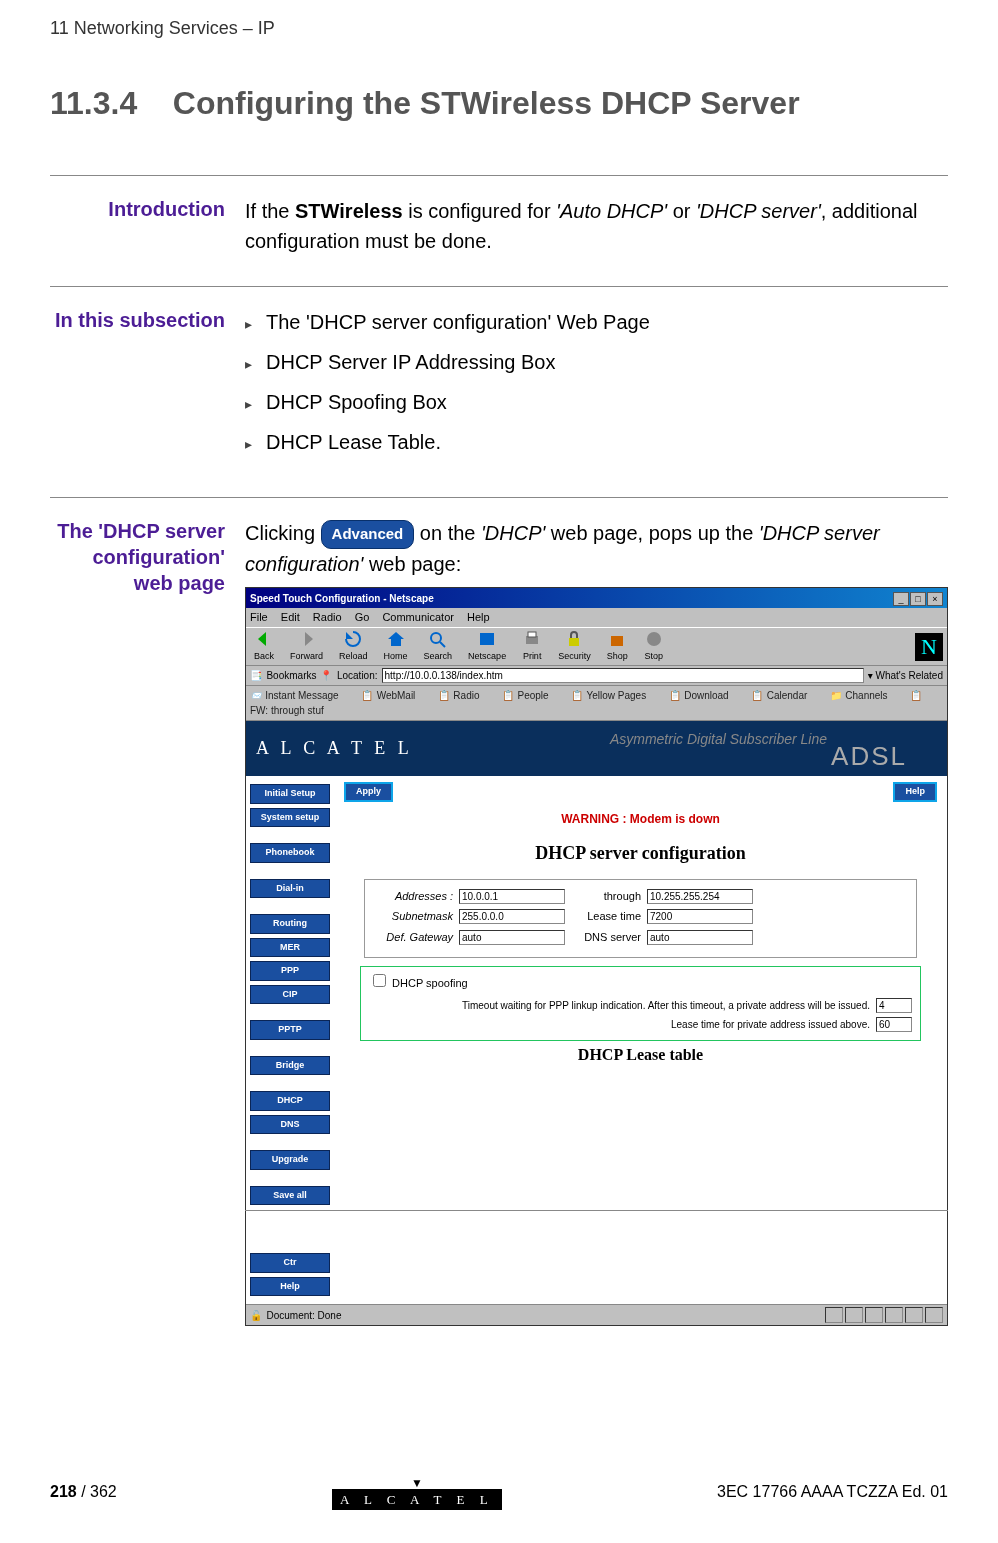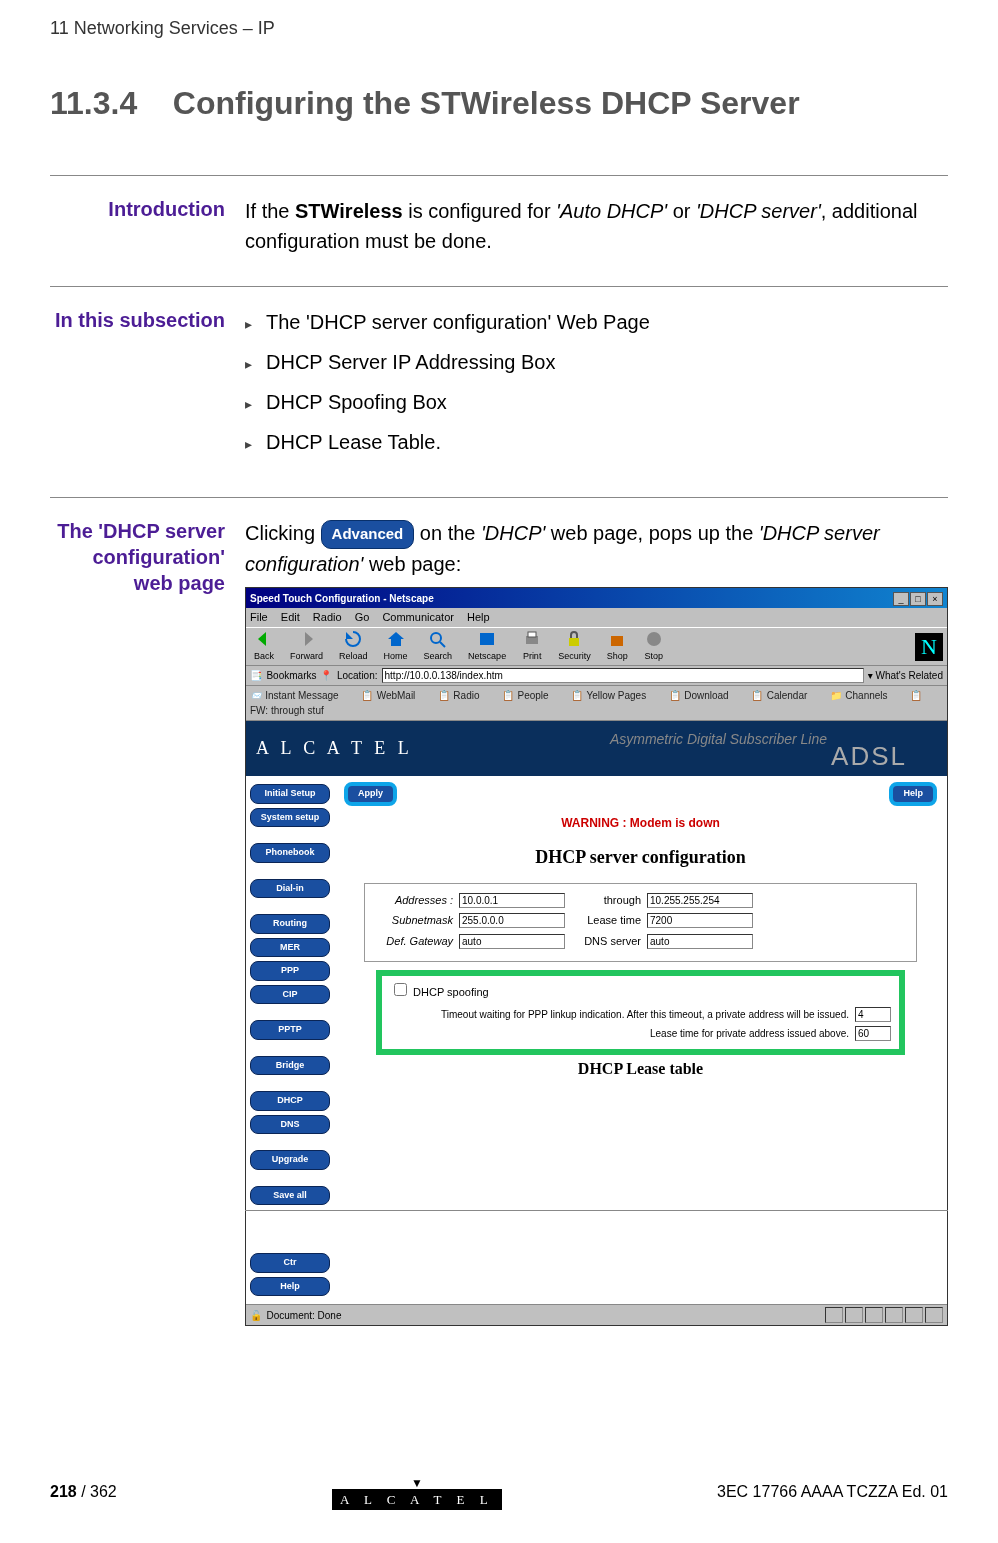--- a/index.html
+++ b/index.html
@@ -204,21 +204,21 @@
   width: 80px;
   background: #fff;
   padding: 8px 4px;
   display: flex;
   flex-direction: column;
   gap: 4px;
 }
 .sidebar .nav-btn {
   background: #1a4fa0;
   color: #fff;
-  border-radius: 8px;
+  border-radius: 0;
   font-size: 9px;
   text-align: center;
   padding: 2px 2px;
   border: 1px solid #0a2556;
   font-weight: bold;
 }
 .sidebar .nav-gap { height: 8px; }
 .sidebar .nav-help { margin-top: auto; }
 .main-panel {
   flex: 1;
@@ -226,24 +226,24 @@
   padding: 6px 10px;
 }
 .top-buttons {
   display: flex;
   justify-content: space-between;
   margin-bottom: 4px;
 }
 .pill-btn {
   background: #1a4fa0;
   color: #fff;
-  border-radius: 8px;
+  border-radius: 0;
   font-size: 9px;
   padding: 1px 10px;
-  border: 4px solid #0ea5e9;
+  border: 2px solid #0ea5e9;
   font-weight: bold;
 }
 .warning-text {
   text-align: center;
   color: #c00;
   font-weight: bold;
   font-size: 12px;
   margin: 8px 0;
 }
 .panel-title {
@@ -267,22 +267,22 @@
 .form-row label { width: 80px; text-align: right; margin-right: 6px; font-style: italic;}
 .form-row .mid-label { width: 70px; text-align: right; margin: 0 6px; }
 .form-row input {
   font-size: 10px;
   padding: 1px 2px;
   border: 1px inset #888;
   background: #fff;
   width: 100px;
 }
 .spoof-box {
-  border: 6px solid #22c55e;
-  margin: 8px 32px;
+  border: 1px solid #22c55e;
+  margin: 8px 16px;
   padding: 4px 8px;
   font-size: 11px;
 }
 .spoof-box .spoof-row {
   display: flex;
   align-items: center;
   margin: 4px 0;
 }
 .spoof-box .spoof-text {
   flex: 1;

